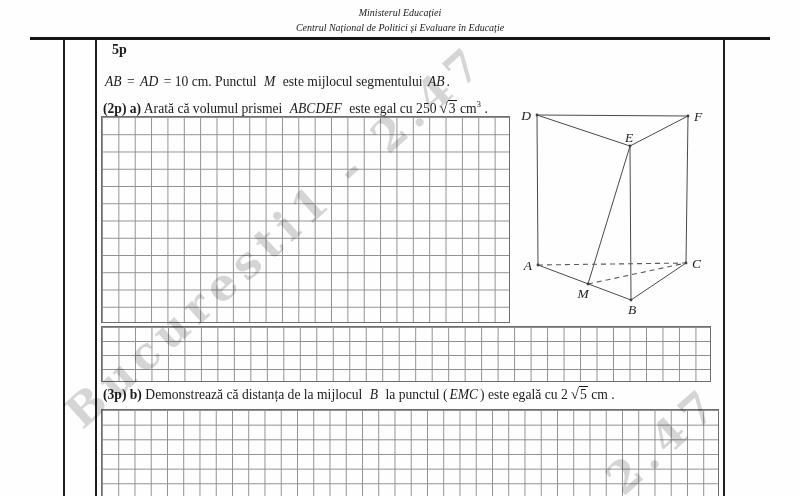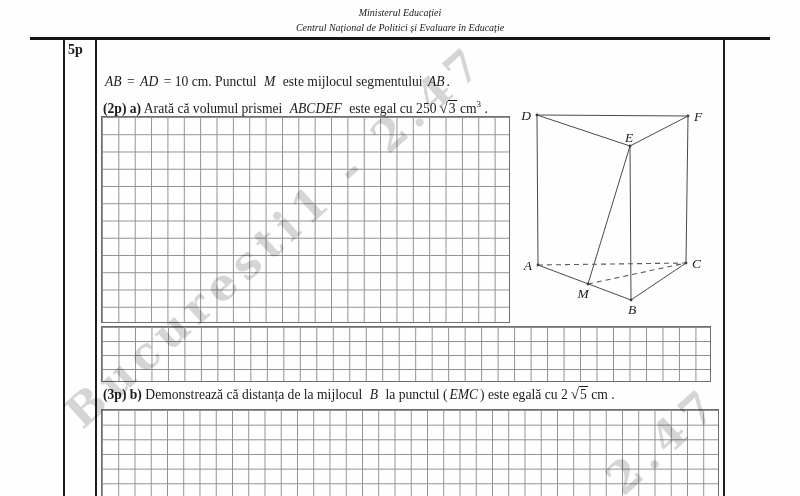--- a/index.html
+++ b/index.html
@@ -11,21 +11,21 @@
   
   .hdr{position:absolute;top:5px;left:0;width:100%;text-align:center;}
   .hdr div{font-size:10px;line-height:15px;font-style:italic;}
   .rule-top{position:absolute;top:37px;left:30px;width:740px;height:3px;background:#151515;}
   
   .v-border{position:absolute;top:40px;height:456px;background:#1d1d1d;}
   #b-left{left:63px;width:2px;}
   #b-div{left:95px;width:2px;}
   #b-right{left:723px;width:2px;}
   .pts{position:absolute;left:66px;top:42px;width:19px;text-align:center;
-       font-weight:bold;font-size:14px;}
+       font-weight:bold;font-size:14px;padding-left:44px;}
   
   .tl{position:absolute;left:103px;white-space:nowrap;font-size:13.6px;line-height:17px;}
   #line1{top:42px;word-spacing:1.5px;}
   #line2{top:73px;}
   #line3{top:88px;margin-top:8px;}
   #lineb{top:386px;}
   .b{font-weight:bold;}
   .mi{font-style:italic;margin:0 4px;}
   .mi2{font-style:italic;margin:0 2px;}
   .sqsign{display:inline-block;margin-left:3px;font-size:15px;}

